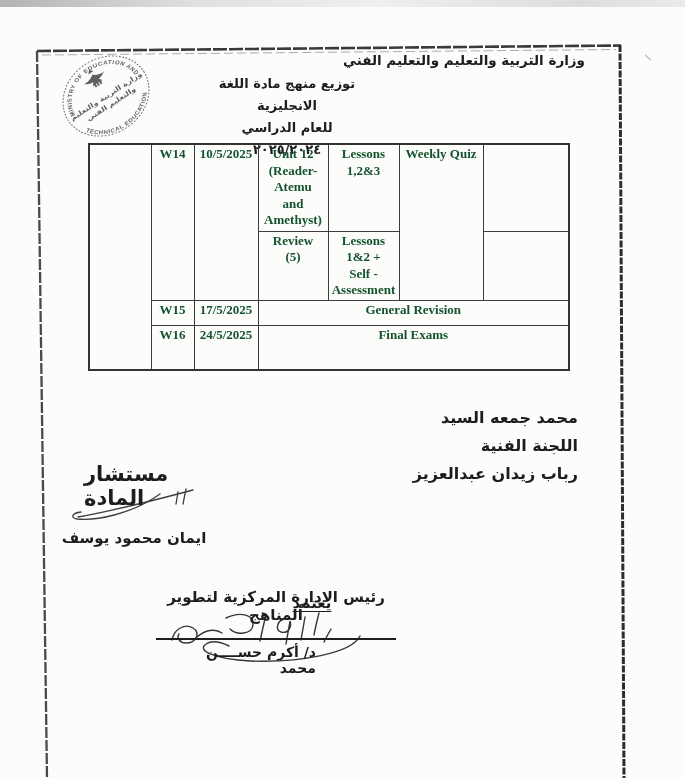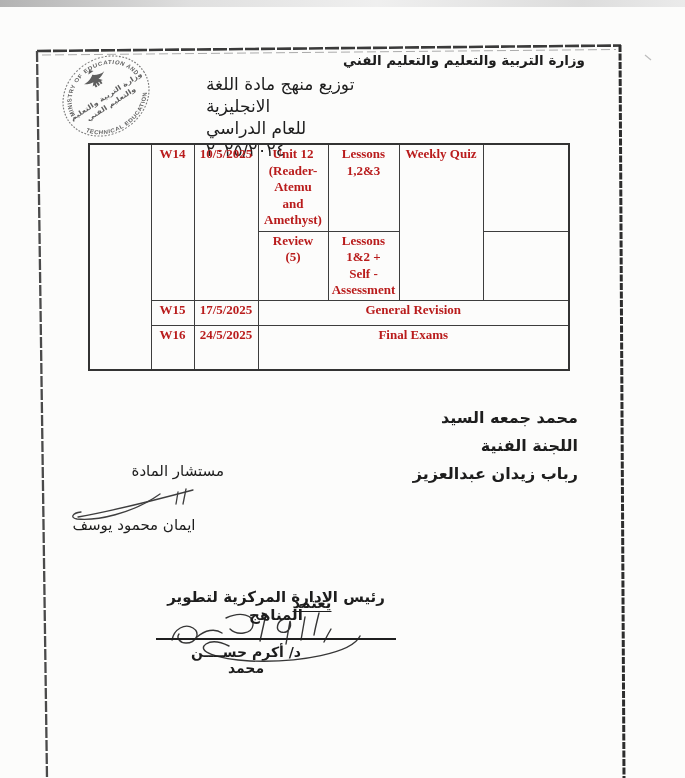--- a/index.html
+++ b/index.html
@@ -10,46 +10,46 @@
   }
   .abs{position:absolute}
   
   .scan-top{top:0;left:0;width:685px;height:7px;
     background:linear-gradient(90deg,#9a9a9a,#d6d6d6 28%,#ebebeb 55%,#d2d2d2 85%,#e5e5e5);
     opacity:.75}
   
   .ministry{top:50px;left:330px;width:268px;direction:rtl;text-align:center;
     font-weight:bold;font-size:13.5px;line-height:21px}
   .ministry .u{text-decoration:underline;text-underline-offset:3px}
-  .doc-title{top:73px;left:206px;width:162px;direction:rtl;text-align:left;
-    font-weight:normal;font-size:17px;line-height:22px}
+  .doc-title{top:73px;left:206px;width:162px;direction:rtl;text-align:center;
+    font-weight:bold;font-size:13px;line-height:22px}
   
   .tbl-wrap{left:88px;top:143px}
   table.sched{border-collapse:collapse;table-layout:fixed;width:480px;
-    font-family:"Liberation Serif",serif;color:#b91c1c;border:2.2px solid #333}
+    font-family:"Liberation Serif",serif;color:#14532d;border:2.2px solid #333}
   table.sched td{border:1.6px solid #3d3d3d;text-align:center;vertical-align:top;
     font-weight:bold;font-size:13px;padding:1px;overflow:hidden}
   td.cell-multiline{font-size:12.5px;line-height:16.6px;white-space:pre-line}
   td.cell-quiz{padding-top:34px;font-size:13.5px}
   td.cell-note{font-size:16px;vertical-align:middle}
   td.cell-note-bottom{font-size:16px;vertical-align:bottom;padding-bottom:3px}
   
   .committee{top:404px;left:320px;width:258px;direction:rtl;text-align:right;
     font-weight:bold;font-size:16px;line-height:28px}
-  .advisor-title{top:462px;left:84px;width:140px;text-align:right;
-    font-weight:normal;font-size:15px;direction:rtl}
-  .advisor-name{top:516px;left:60px;width:148px;text-align:center;
-    font-weight:normal;font-size:15px;direction:rtl}
+  .advisor-title{top:462px;left:84px;width:140px;text-align:left;
+    font-weight:bold;font-size:21px;direction:rtl}
+  .advisor-name{top:529px;left:60px;width:148px;text-align:center;
+    font-weight:bold;font-size:15px;direction:rtl}
   .approval-label{top:594px;left:268px;width:88px;text-align:center;
     font-weight:bold;font-size:15px;direction:rtl;
     text-decoration:underline;text-underline-offset:3px}
   .approval-title{top:588px;left:156px;width:240px;text-align:center;
     font-weight:bold;font-size:15px;direction:rtl;
     border-bottom:2px solid #1f1f1f;padding-bottom:14px}
-  .approver-name{top:644px;left:176px;width:140px;text-align:center;
+  .approver-name{top:644px;left:176px;width:140px;
     font-weight:bold;font-size:14px;direction:rtl}
   svg.overlay{position:absolute;top:0;left:0;pointer-events:none}
   .ring-text{font-family:"Liberation Sans",sans-serif;font-size:6.4px;
     letter-spacing:.6px;font-weight:bold;fill:#4d4d4d}
   .stamp-ar{font-size:8px;font-weight:bold;fill:#4a4a4a;
     font-family:"DejaVu Sans",sans-serif}
 </style>
 </head>
 <body>
 

